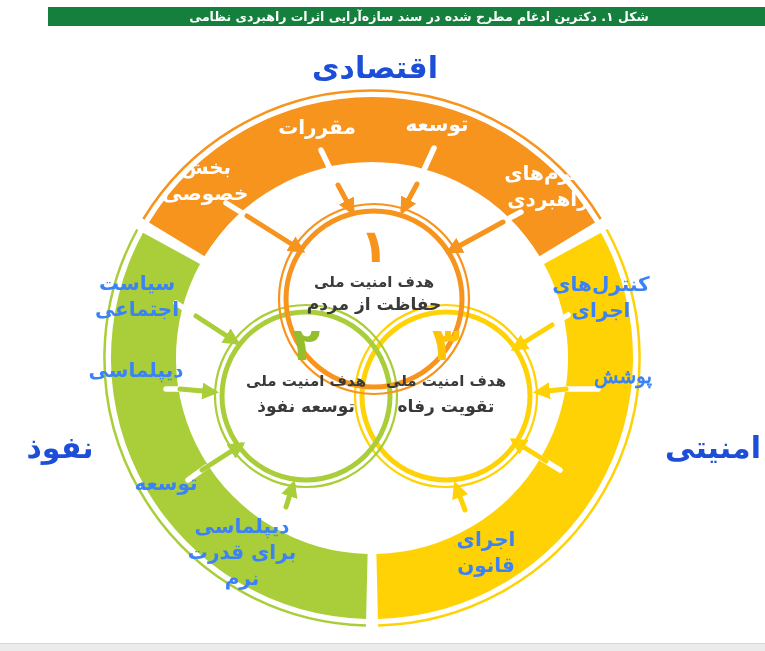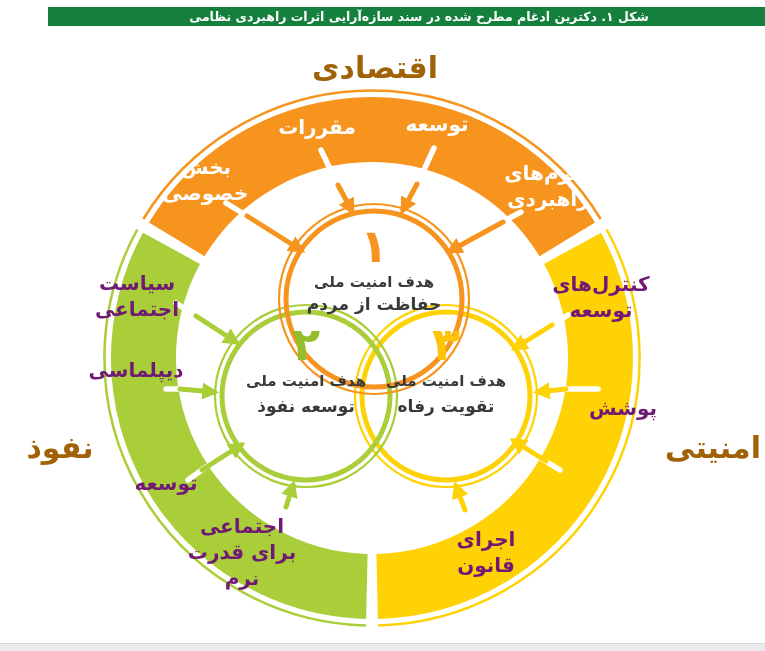--- a/index.html
+++ b/index.html
@@ -8,28 +8,28 @@
     font-family:"DejaVu Sans",sans-serif;direction:rtl;
   }
   .stage svg{position:absolute;left:0;top:0;}
   .header-bar{
     position:absolute;left:48px;top:7px;width:742px;height:19px;
     background:#15803d;color:#ffffff;font-size:12.5px;font-weight:bold;
     text-align:center;line-height:19px;white-space:nowrap;
   }
   .cat-label{
     position:absolute;transform:translate(-50%,-50%);
-    color:#a16207;font-size:30px;font-weight:bold;white-space:nowrap;
+    color:#1d4ed8;font-size:30px;font-weight:bold;white-space:nowrap;
   }
   .item-label{
     position:absolute;transform:translate(-50%,-50%);
     font-size:20px;font-weight:bold;line-height:1.3;text-align:center;
   }
   .lbl-light{color:#ffffff;}
-  .lbl-dark{color:#701a75;}
+  .lbl-dark{color:#3b82f6;}
   .bottom-bar{
     position:absolute;left:0;bottom:0;width:765px;height:7px;
     background:#EBEBEB;border-top:1px solid #D6D6D6;
   }
 </style>
 </head>
 <body>
 
 <div class="stage">
 
@@ -117,26 +117,26 @@
 
   <div class="cat-label" style="left:375px;top:67px;">اقتصادی</div>
   <div class="cat-label" style="left:713px;top:447px;">امنیتی</div>
   <div class="cat-label" style="left:60px;top:447px;">نفوذ</div>
 
   <div class="item-label lbl-light" style="left:317px;top:127px;">مقررات</div>
   <div class="item-label lbl-light" style="left:437px;top:124px;">توسعه</div>
   <div class="item-label lbl-light" style="left:200px;top:180px;width:85px;margin-left:6px;">بخش خصوصی</div>
   <div class="item-label lbl-light" style="left:548px;top:186px;width:105px;">اهرم‌های راهبردی</div>
 
-  <div class="item-label lbl-dark" style="left:601px;top:297px;width:105px;">کنترل‌های توسعه</div>
-  <div class="item-label lbl-dark" style="left:623px;top:408px;">پوشش</div>
+  <div class="item-label lbl-dark" style="left:601px;top:297px;width:105px;">کنترل‌های اجرای</div>
+  <div class="item-label lbl-dark" style="left:623px;top:376px;font-family:Liberation Serif, serif;">پوشش</div>
   <div class="item-label lbl-dark" style="left:486px;top:552px;width:75px;">اجرای قانون</div>
 
   <div class="item-label lbl-dark" style="left:137px;top:296px;width:95px;">سیاست اجتماعی</div>
   <div class="item-label lbl-dark" style="left:136px;top:370px;">دیپلماسی</div>
   <div class="item-label lbl-dark" style="left:166px;top:483px;">توسعه</div>
-  <div class="item-label lbl-dark" style="left:242px;top:552px;width:135px;">اجتماعی برای قدرت نرم</div>
+  <div class="item-label lbl-dark" style="left:242px;top:552px;width:135px;">دیپلماسی برای قدرت نرم</div>
 
   <div class="header-bar">شکل ۱. دکترین ادغام مطرح شده در سند سازه‌آرایی اثرات راهبردی نظامی</div>
 
   <div class="bottom-bar"></div>
 
 </div>
 
 </body></html>

